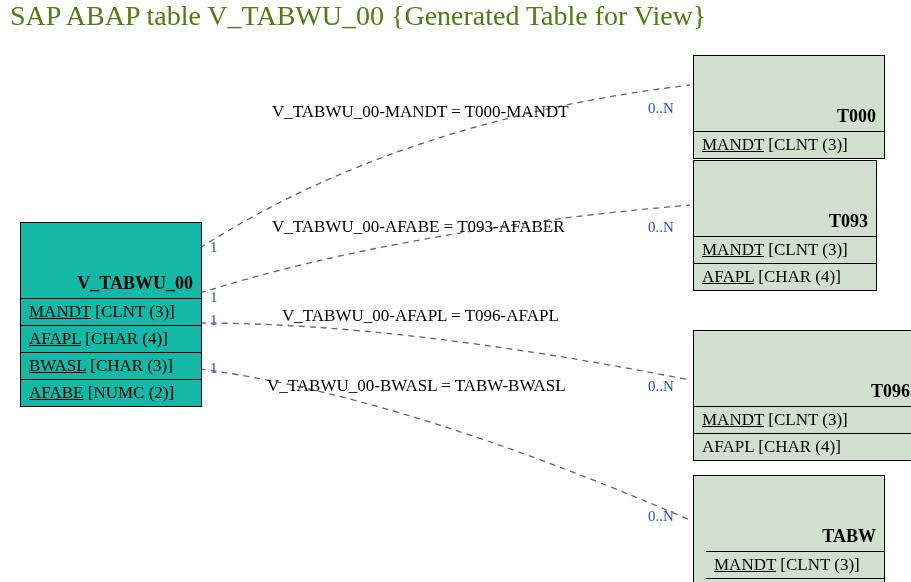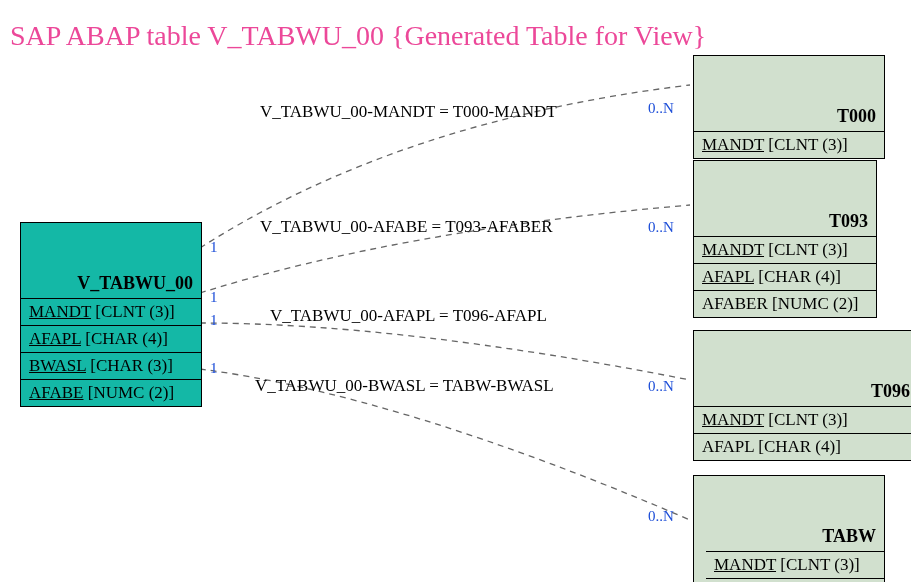--- a/index.html
+++ b/index.html
@@ -12,23 +12,23 @@
     overflow: hidden;
   }
   .stage {
     position: relative;
     width: 911px;
     height: 582px;
   }
   .title {
     position: absolute;
     left: 10px;
-    top: 20px;
+    top: 0;
     font-size: 28px;
-    color: #ec4899;
+    color: #4d7c0f;
   }
   .entity {
     position: absolute;
     border: 1px solid #000;
     background: #d1e0ce;
     box-sizing: border-box;
   }
   .entity.main {
     background: #14b8a6;
   }
@@ -58,20 +58,21 @@
     top: 0;
     width: 911px;
     height: 582px;
     pointer-events: none;
   }
   .edge-label {
     position: absolute;
     font-size: 17px;
     color: #000;
     white-space: nowrap;
+    margin-left: 12px;
   }
   .card {
     position: absolute;
     font-size: 15px;
     color: #1d4ed8;
   }
 </style>
 </head>
 <body>
 
@@ -96,21 +97,20 @@
 
   <div class="entity" style="left:693px; top:55px; width:192px;">
     <div class="hdr">T000</div>
     <div class="row"><span class="pk">MANDT</span> <span>[CLNT (3)]</span></div>
   </div>
 
   <div class="entity" style="left:693px; top:160px; width:184px;">
     <div class="hdr">T093</div>
     <div class="row"><span class="pk">MANDT</span> <span>[CLNT (3)]</span></div>
     <div class="row"><span class="pk">AFAPL</span> <span>[CHAR (4)]</span></div>
-    <div class="row"><span>AFABER</span> <span>[NUMC (2)]</span></div>
   </div>
 
   <div class="entity" style="left:693px; top:330px; width:226px;">
     <div class="hdr">T096</div>
     <div class="row"><span class="pk">MANDT</span> <span>[CLNT (3)]</span></div>
     <div class="row"><span>AFAPL</span> <span>[CHAR (4)]</span></div>
   </div>
 
   <div class="entity" style="left:693px; top:475px; width:192px;padding-left:12px;">
     <div class="hdr">TABW</div>

